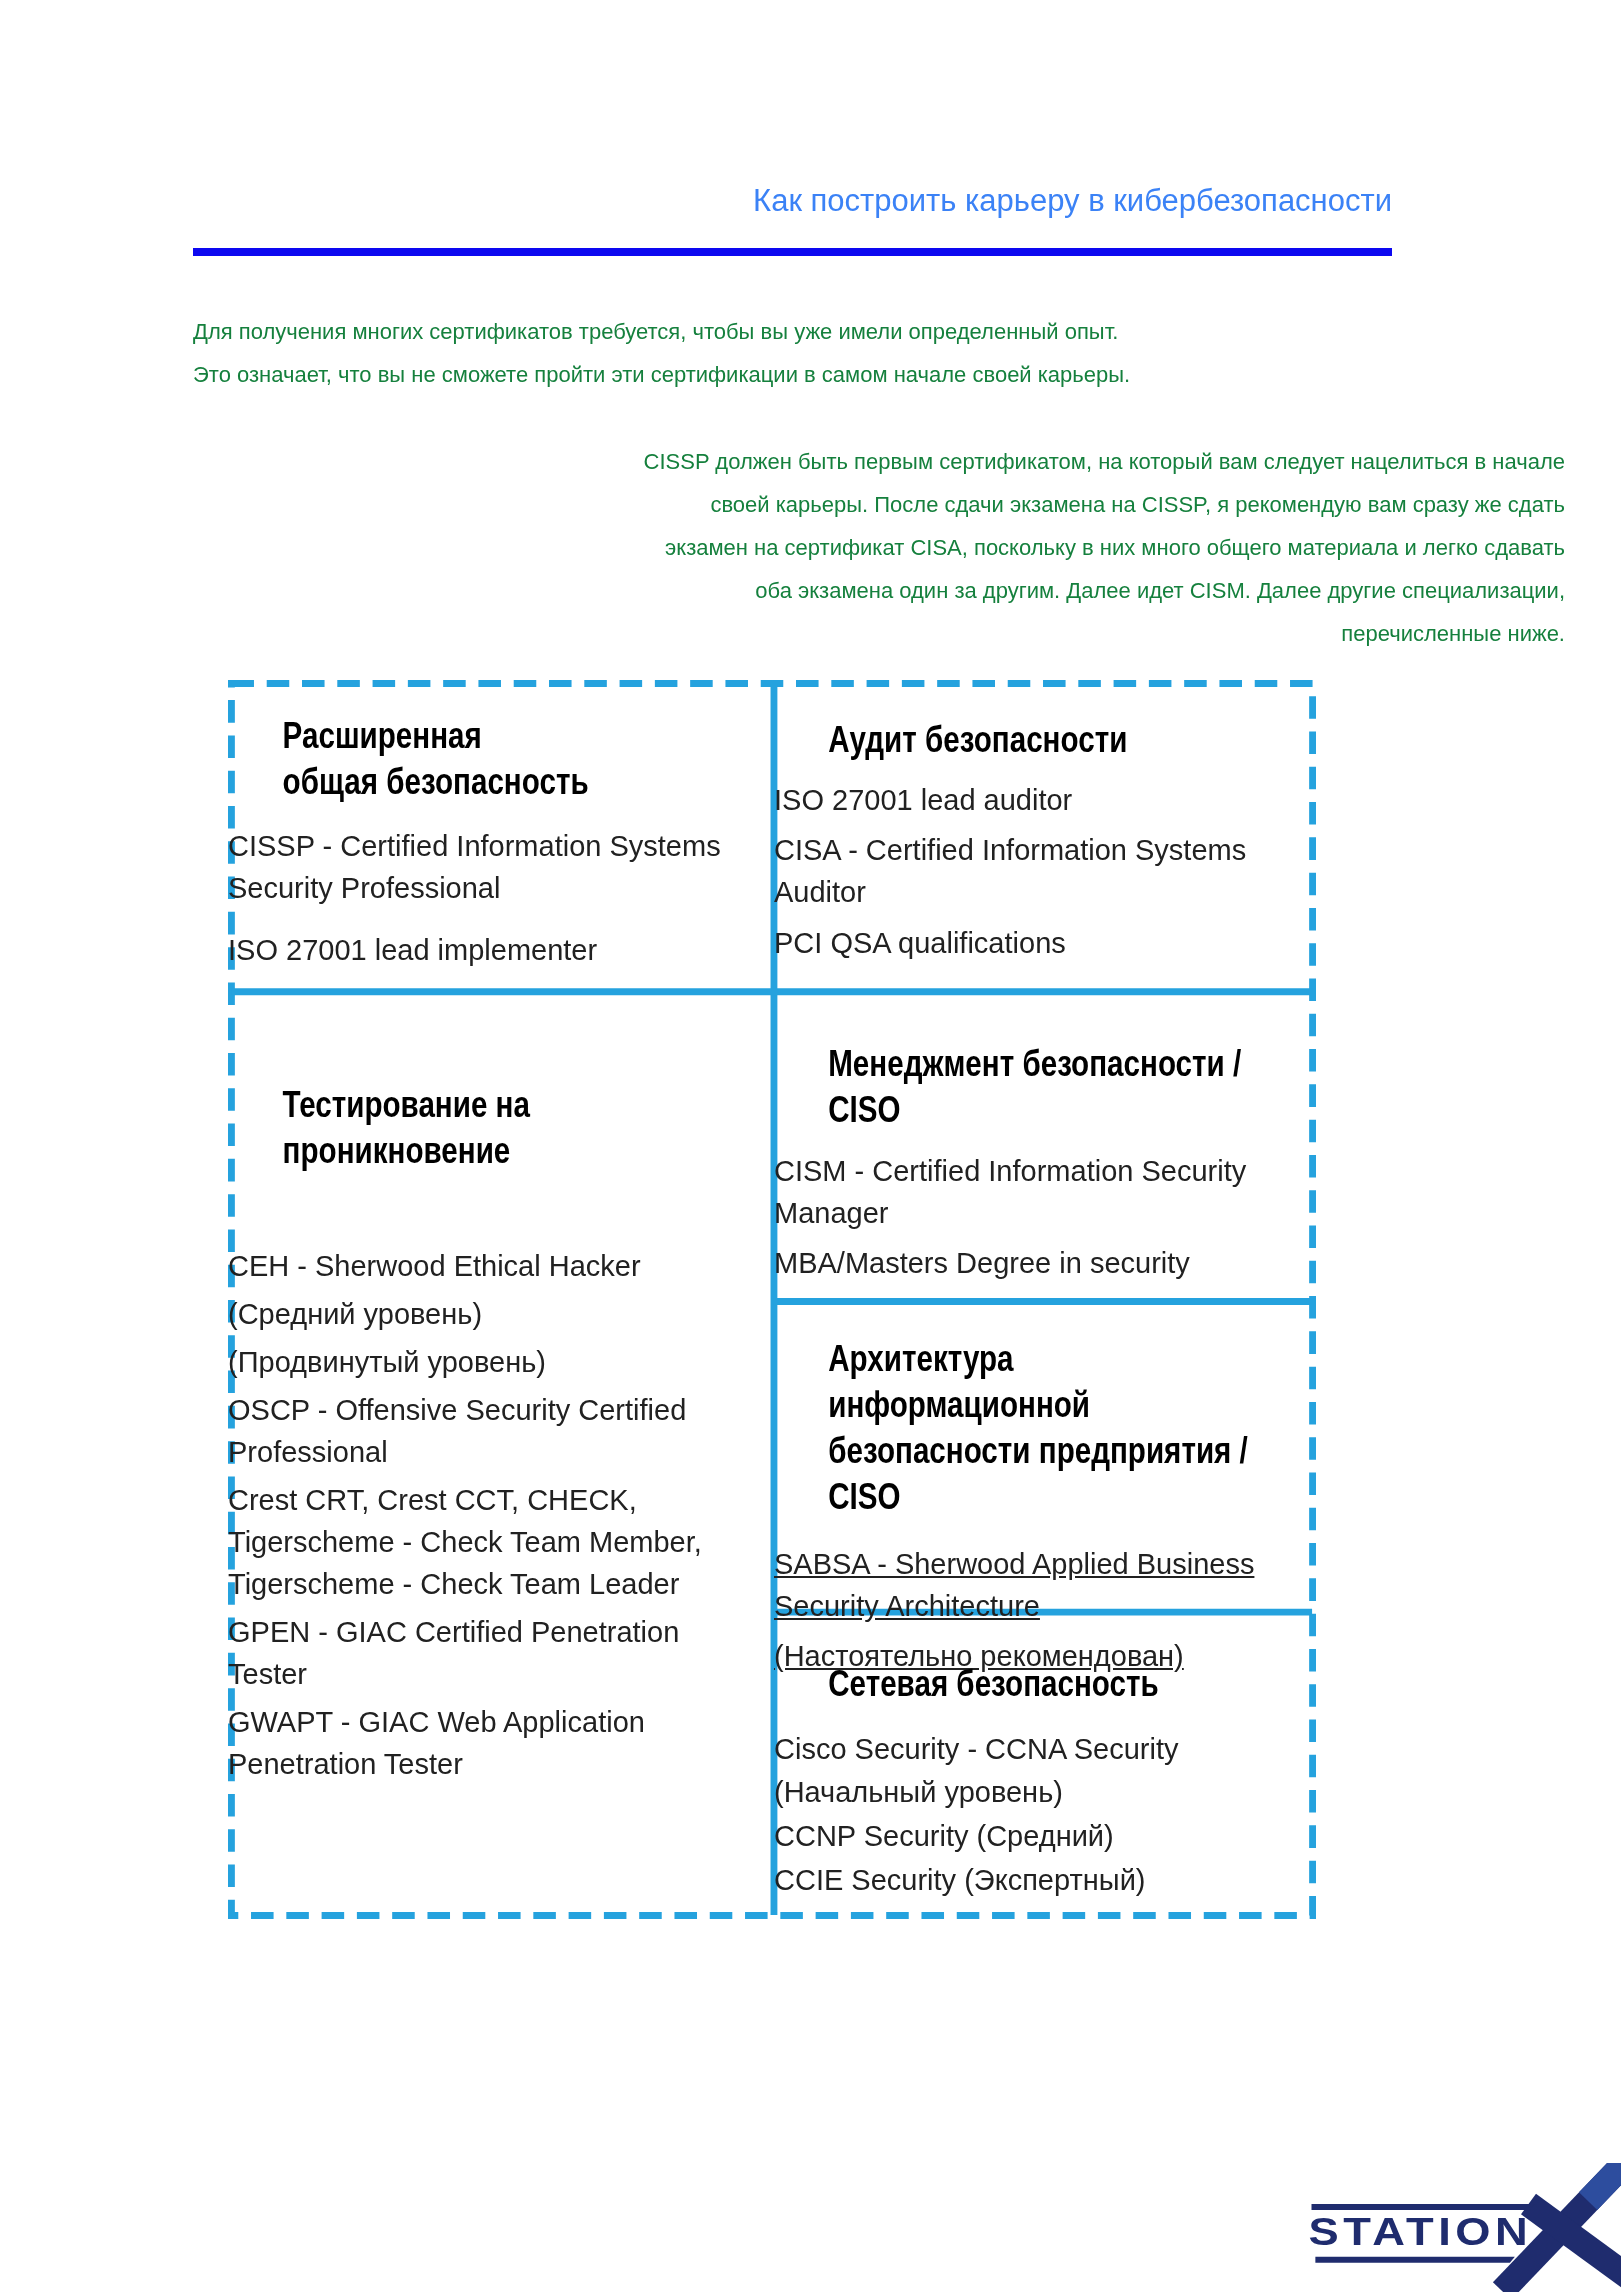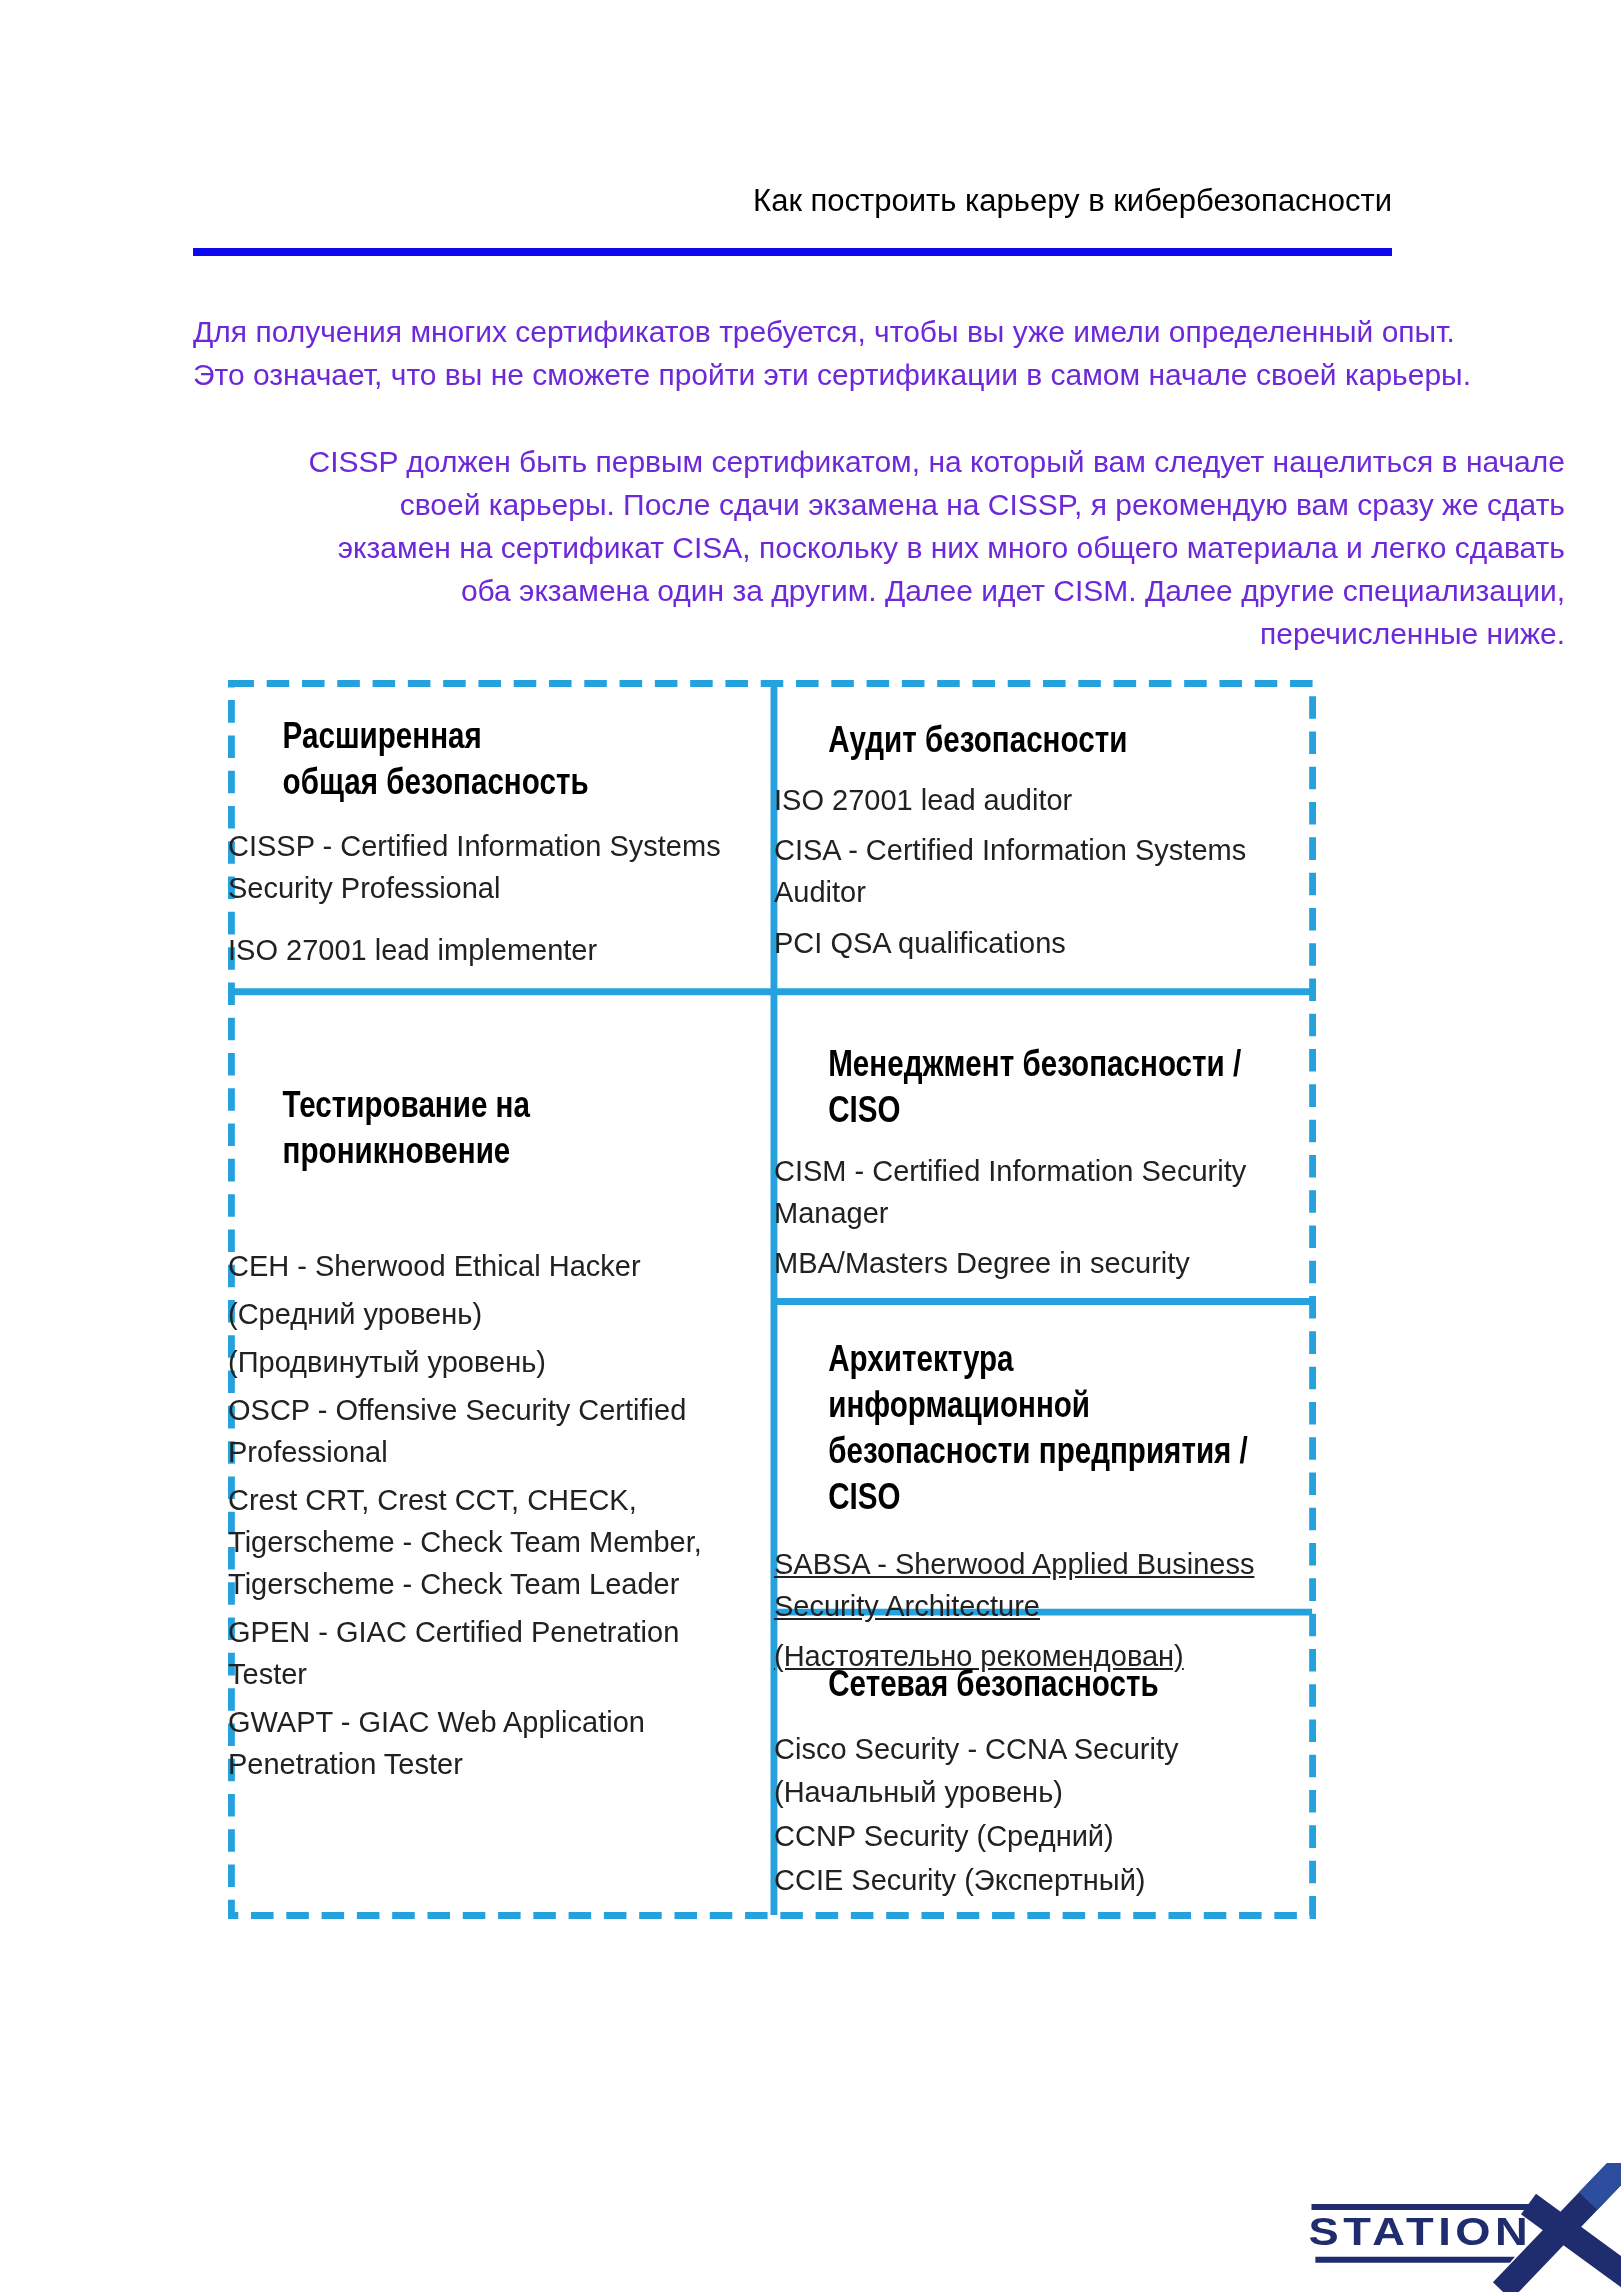--- a/index.html
+++ b/index.html
@@ -1,26 +1,26 @@
 <!DOCTYPE html>
 <html><head>
 <meta charset="utf-8">
 <style>
   html,body{margin:0;padding:0;background:#ffffff;}
   .page{position:relative;width:1621px;height:2293px;background:#ffffff;overflow:hidden;
         font-family:"Liberation Sans",sans-serif;}
 
   
   .header-title{position:absolute;left:193px;top:182px;width:1199px;
-      text-align:right;font-size:31px;line-height:1.2;color:#000000;}
+      text-align:right;font-size:31px;line-height:1.2;color:#3b82f6;}
   .header-rule{position:absolute;left:193px;top:248px;width:1199px;height:7.8px;background:#0d08f0;}
 
   
-  .para{position:absolute;left:193px;width:1372px;font-size:30px;line-height:43px;
-      color:#6d28d9;white-space:pre-line;}
+  .para{position:absolute;left:193px;width:1372px;font-size:22px;line-height:43px;
+      color:#15803d;white-space:pre-line;}
   #para1{top:310px;}
   #para2{top:440px;text-align:right;}
 
   
   .cert-table{position:absolute;left:228px;top:680px;width:1088px;height:1239px;}
   .cert-table svg.grid{position:absolute;left:0;top:0;}
   .cell{position:absolute;box-sizing:border-box;color:#212121;}
   .cell-title{font-weight:700;color:#000000;font-size:37px;line-height:1.24;
       white-space:pre-line;transform:scaleX(0.8);transform-origin:50% 0;letter-spacing:0px;}
   .item{font-size:29px;line-height:1.45;white-space:pre-line;}

